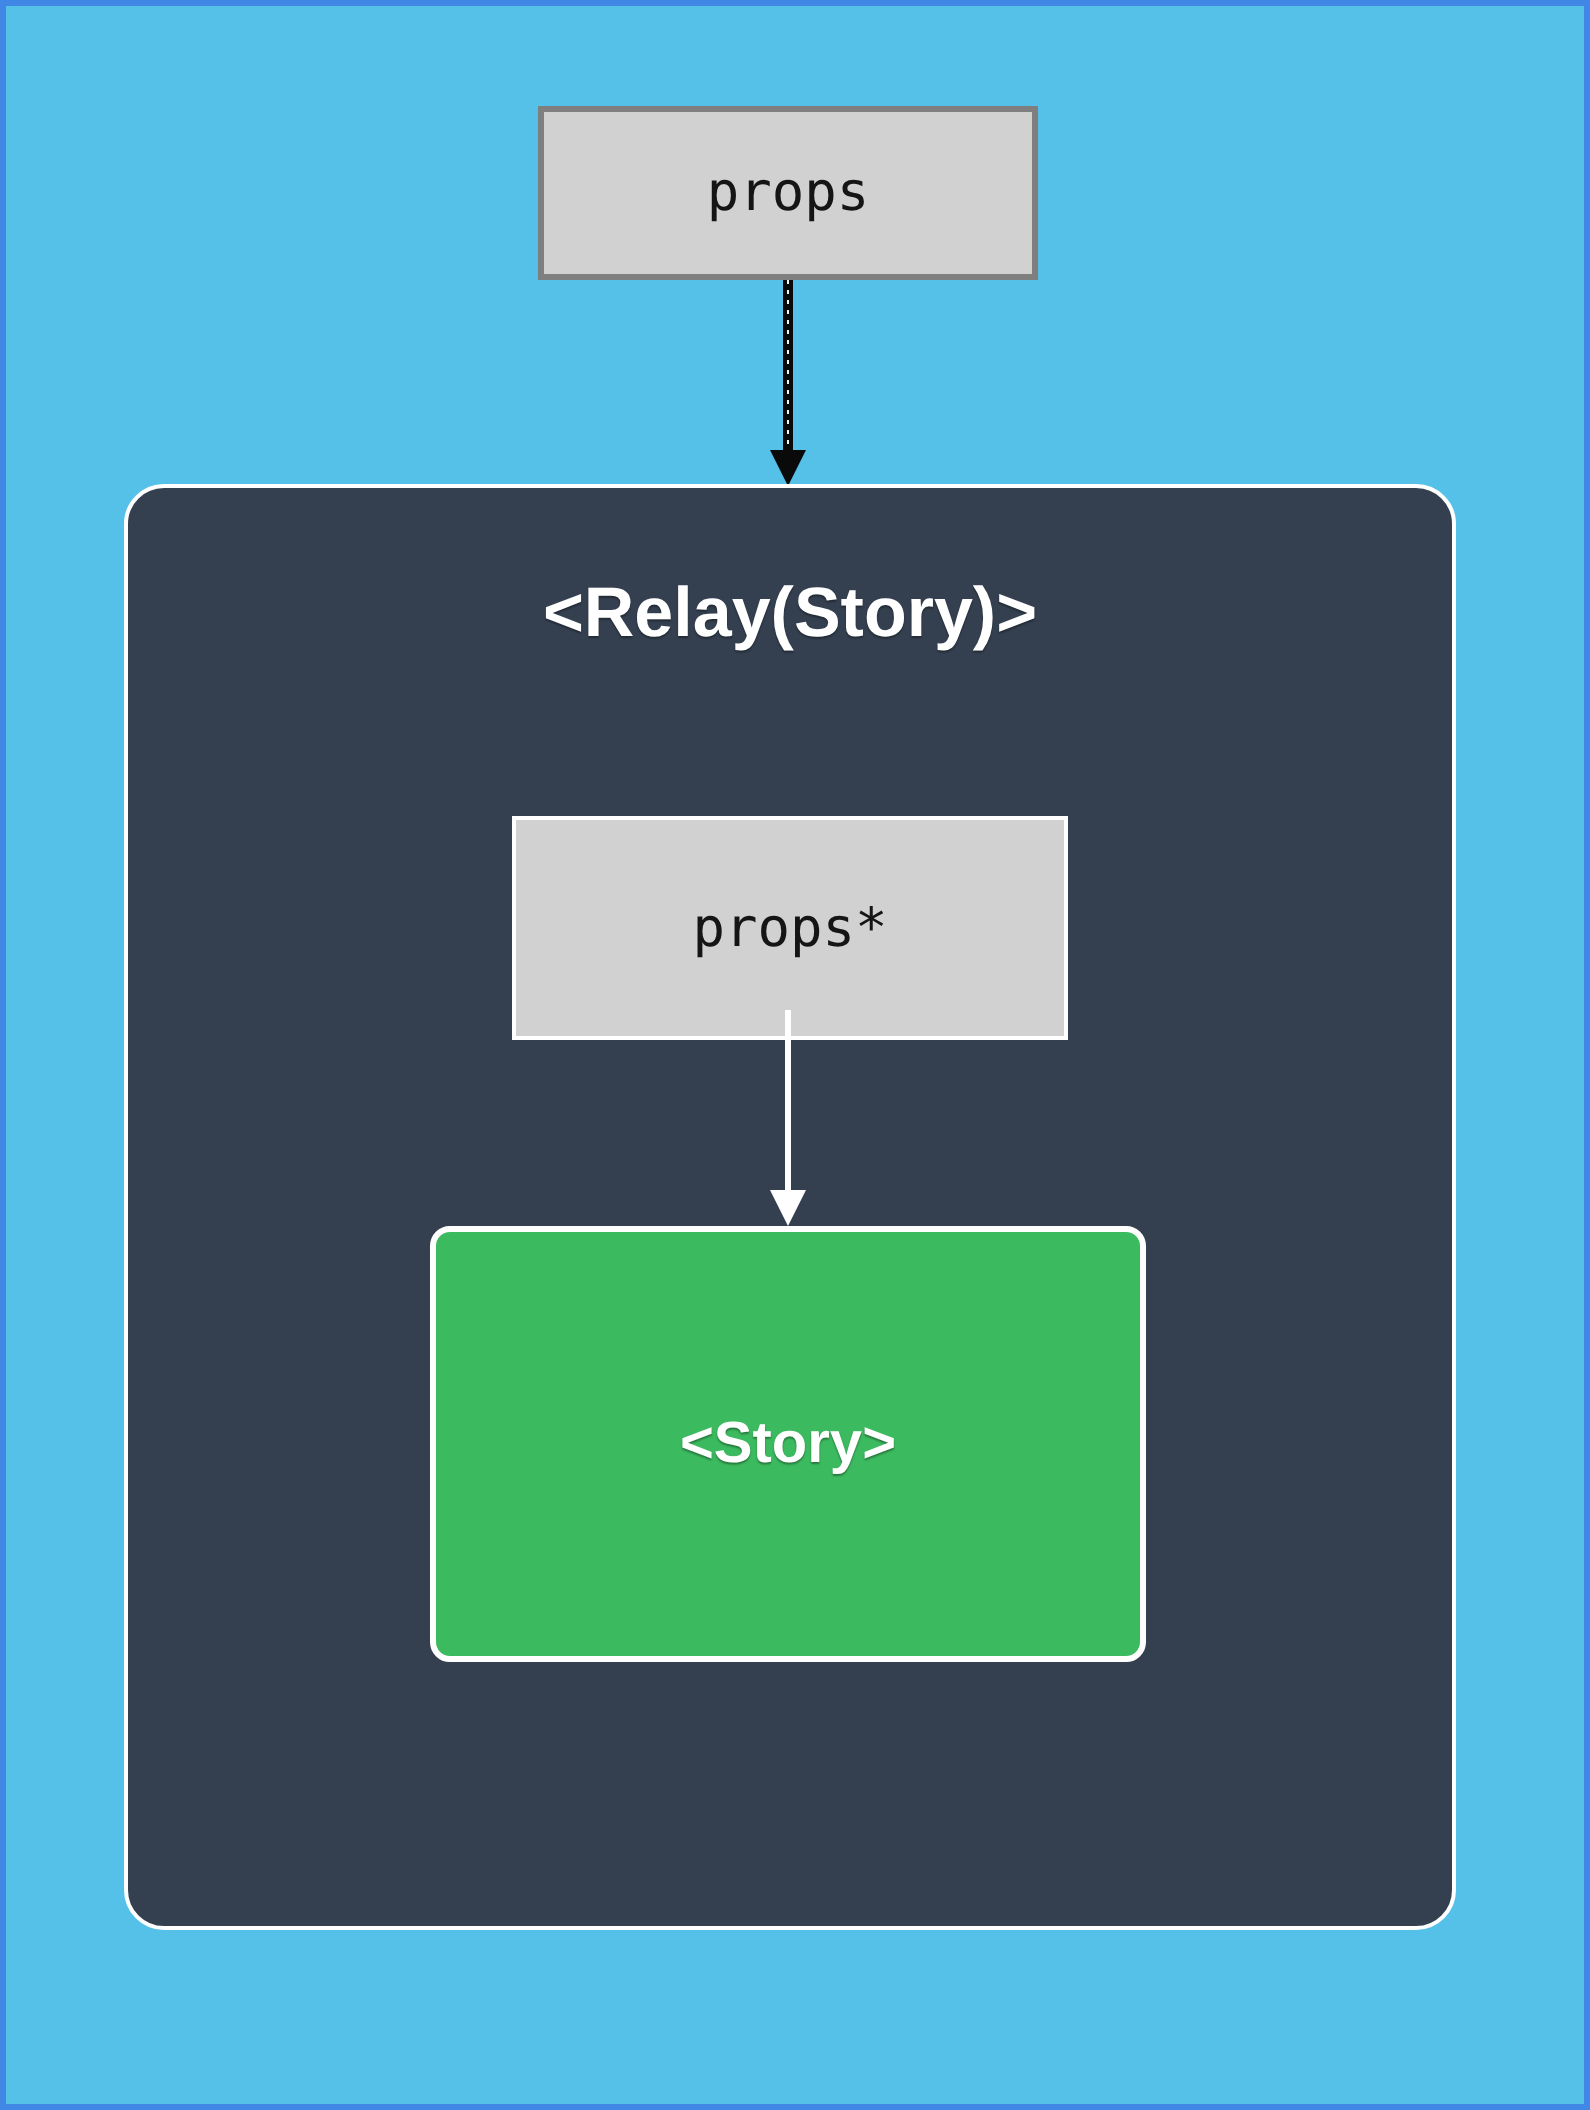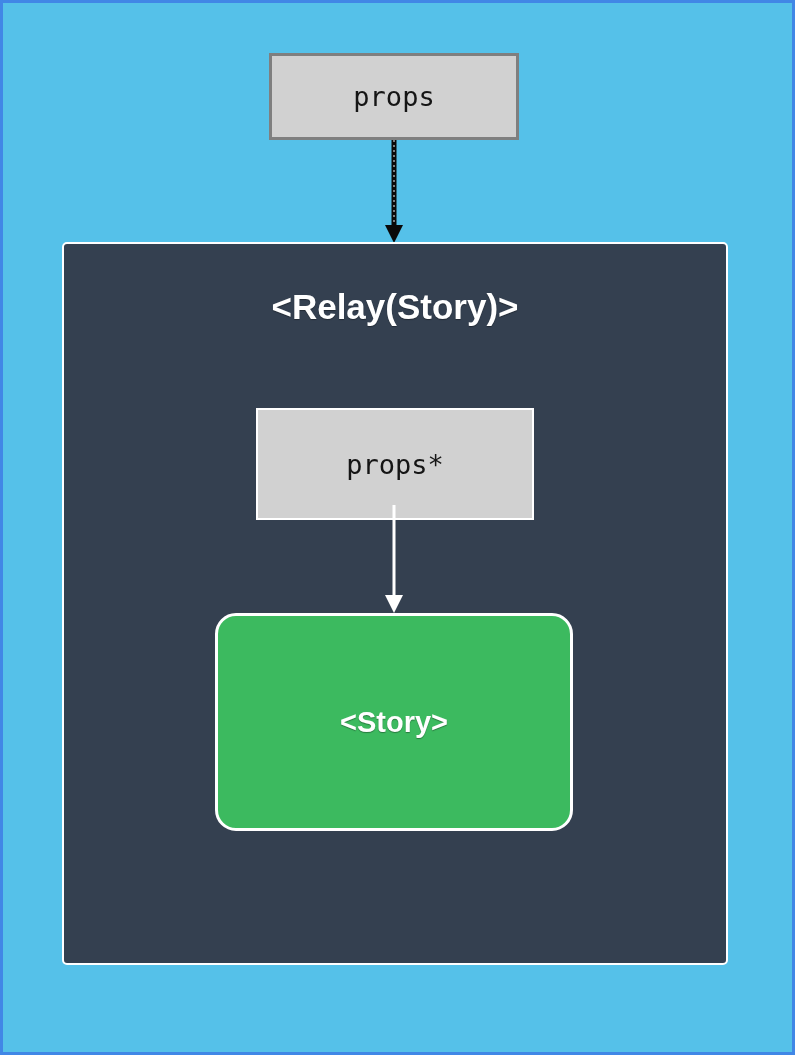--- a/index.html
+++ b/index.html
@@ -38,21 +38,21 @@
     border: 2px solid #ffffff;
   }
 
   
   .relay-box {
     position: absolute;
     left: 59px; top: 239px;
     width: 666px; height: 723px;
     background: #344050;
     border: 2px solid #ffffff;
-    border-radius: 5px;
+    border-radius: 20px;
   }
   .relay-title {
     position: absolute;
     left: 0; top: 42px;
     width: 100%;
     text-align: center;
     color: #ffffff;
     font-family: "Liberation Sans", sans-serif;
     font-weight: bold;
     font-size: 35px;
@@ -60,21 +60,21 @@
     text-shadow: 0 1px 1px rgba(0,0,0,0.35);
   }
 
   
   .story-node {
     position: absolute;
     left: 212px; top: 610px;
     width: 358px; height: 218px;
     background: #3cba5f;
     border: 3px solid #ffffff;
-    border-radius: 21px;
+    border-radius: 10px;
     display: flex;
     align-items: center;
     justify-content: center;
   }
   .story-label {
     color: #ffffff;
     font-family: "Liberation Sans", sans-serif;
     font-weight: bold;
     font-size: 29px;
     text-shadow: 0 1px 1px rgba(0,0,0,0.35);

